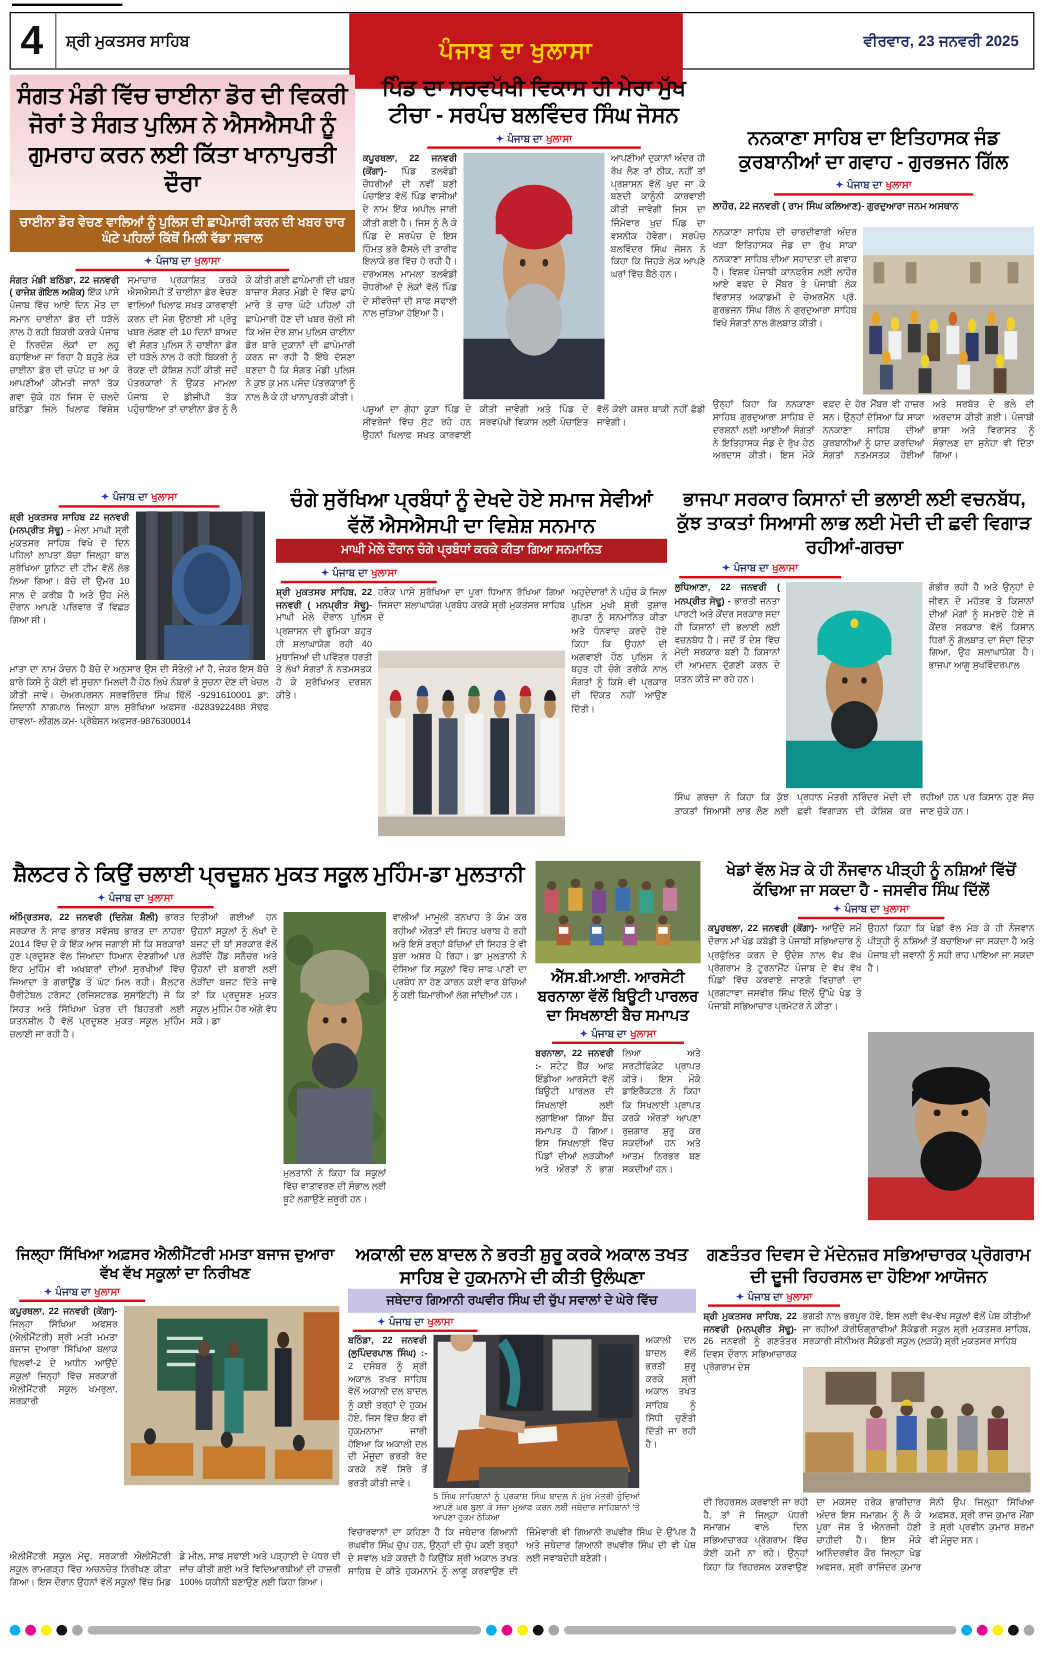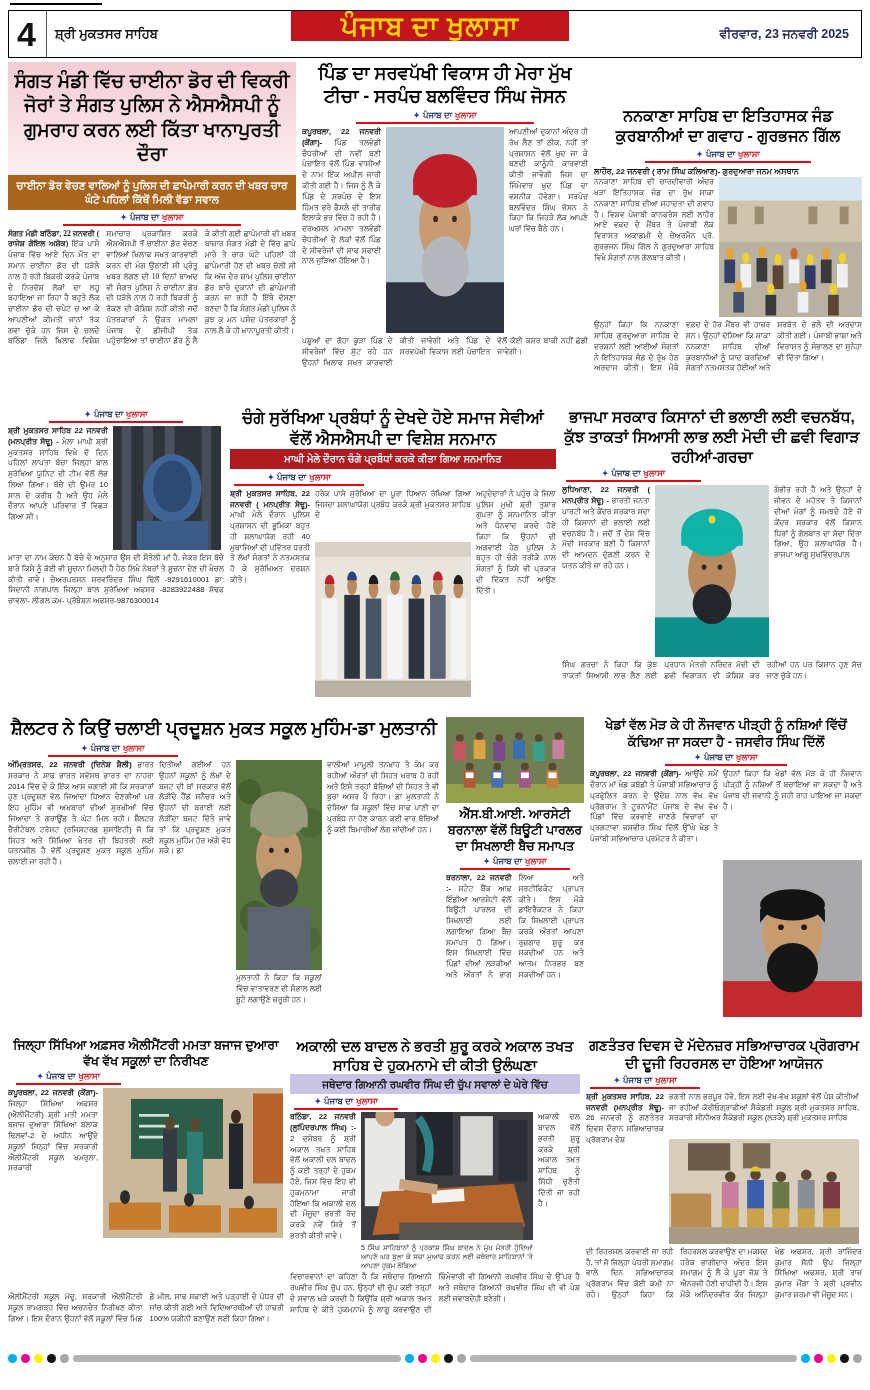--- a/index.html
+++ b/index.html
@@ -7,36 +7,36 @@
        font-family:"Liberation Sans",sans-serif;color:#111;overflow:hidden;}
   .art{position:absolute;overflow:hidden;}
   .hl{font-weight:bold;text-align:center;color:#000;line-height:1.28;}
   .byline{display:flex;align-items:center;justify-content:center;gap:3px;
           font-size:8.5px;font-weight:bold;border-bottom:2px solid #e30613;
           width:62%;margin:2px auto 3px;padding-bottom:1px;white-space:nowrap;overflow:hidden;}
   .bl-plus{color:#2438b5;font-size:8px;}
   .bl-1{color:#23305e;} .bl-2{color:#d81920;}
   .btx{font-size:7.6px;line-height:1.42;text-align:justify;color:#161616;overflow:hidden;}
   .dl{font-weight:bold;}
-  .cols3{column-count:3;column-gap:7px;font-family:Liberation Serif, serif;}
+  .cols3{column-count:3;column-gap:7px;}
   .cols2{column-count:2;column-gap:7px;}
   .row{display:flex;gap:5px;}
   .photo{overflow:hidden;flex:none;}
   .photo svg{display:block;width:100%;height:100%;}
   .cap{font-size:7px;line-height:1.3;text-align:justify;color:#222;margin-top:1px;}
   
   #topline{position:absolute;left:10px;top:3px;width:92px;height:2px;background:#000;}
   #header{position:absolute;left:8px;top:10px;width:852px;height:46px;border:1px solid #000;
           display:flex;align-items:center;background:#fff;}
   #pagenum{font-size:34px;font-weight:bold;padding:0 10px 0 8px;height:100%;
            display:flex;align-items:center;border-right:1px solid #555;}
   #edition{font-size:13px;font-weight:bold;padding-left:8px;}
-  #masthead{position:absolute;left:282px;top:0;width:278px;height:30px;background:#c3161c;
+  #masthead{position:absolute;left:282px;top:0;width:278px;height:63px;background:#c3161c;
             color:#ffd400;display:flex;align-items:center;justify-content:center;
-            font-size:27px;font-weight:bold;letter-spacing:1px;}
+            font-size:19px;font-weight:bold;letter-spacing:1px;}
   #issuedate{margin-left:auto;padding-right:12px;font-size:12.5px;font-weight:bold;color:#232a60;}
   
   #a1{left:8px;top:62px;width:288px;height:341px;}
   #a1 .hl{font-size:19px;background:linear-gradient(#f3ccd3,#fbeef0);padding:7px 4px 9px;}
   .subbar{color:#fff;font-weight:bold;text-align:center;font-size:10.5px;line-height:1.35;padding:3px 4px;}
   #a1 .subbar{background:#a9641d;}
   #a2{left:302px;top:62px;width:286px;height:341px;}
   #a2 .hl{font-size:18px;}
   #a3{left:594px;top:62px;width:268px;height:341px;}
   #a3 .hl{font-size:16px;margin-top:44px;}
@@ -125,21 +125,21 @@
 </div>
 
 <div id="a3" class="art">
   <div class="hl">ਨਨਕਾਣਾ ਸਾਹਿਬ ਦਾ ਇਤਿਹਾਸਕ ਜੰਡ ਕੁਰਬਾਨੀਆਂ ਦਾ ਗਵਾਹ - ਗੁਰਭਜਨ ਗਿੱਲ</div>
   <div class="byline">
     <span class="bl-plus">✦</span>
     <span class="bl-1">ਪੰਜਾਬ ਦਾ</span>
     <span class="bl-2">ਖੁਲਾਸਾ</span>
   </div>
   <div class="btx dl" style="font-size:8px;">ਲਾਹੌਰ, 22 ਜਨਵਰੀ ( ਰਾਮ ਸਿੰਘ ਕਲਿਆਣ)- ਗੁਰਦੁਆਰਾ ਜਨਮ ਅਸਥਾਨ</div>
-  <div class="row" style="height:140px;margin-top:0;">
+  <div class="row" style="height:140px;margin-top:12px;">
     <div class="btx" style="width:120px;">ਨਨਕਾਣਾ ਸਾਹਿਬ ਦੀ ਚਾਰਦੀਵਾਰੀ ਅੰਦਰ ਖੜਾ ਇਤਿਹਾਸਕ ਜੰਡ ਦਾ ਰੁੱਖ ਸਾਕਾ ਨਨਕਾਣਾ ਸਾਹਿਬ ਦੀਆ ਸਹਾਦਤਾ ਦੀ ਗਵਾਹ ਹੈ। ਵਿਸ਼ਵ ਪੰਜਾਬੀ ਕਾਨਫਰੰਸ ਲਈ ਲਾਹੌਰ ਆਏ ਵਫਦ ਦੇ ਮੈਂਬਰ ਤੇ ਪੰਜਾਬੀ ਲੋਕ ਵਿਰਾਸਤ ਅਕਾਡਮੀ ਦੇ ਚੇਅਰਮੈਨ ਪ੍ਰੋ. ਗੁਰਭਜਨ ਸਿੰਘ ਗਿੱਲ ਨੇ ਗੁਰਦੁਆਰਾ ਸਾਹਿਬ ਵਿਖੇ ਸੰਗਤਾਂ ਨਾਲ ਗੱਲਬਾਤ ਕੀਤੀ।</div>
     <div class="photo" style="width:143px;height:140px;">
       <svg viewBox="0 0 160 95" preserveAspectRatio="none">
         <rect width="160" height="95" fill="#d7e6ef"></rect>
         <rect x="0" y="16" width="160" height="30" fill="#cfc4ae"></rect>
         <rect x="10" y="20" width="10" height="12" fill="#9b8d72"></rect>
           <rect x="40" y="20" width="10" height="12" fill="#9b8d72"></rect>
         <rect x="100" y="20" width="10" height="12" fill="#9b8d72"></rect>
           <rect x="135" y="20" width="10" height="12" fill="#9b8d72"></rect>
         <rect x="0" y="44" width="160" height="51" fill="#b9b2a2"></rect>

